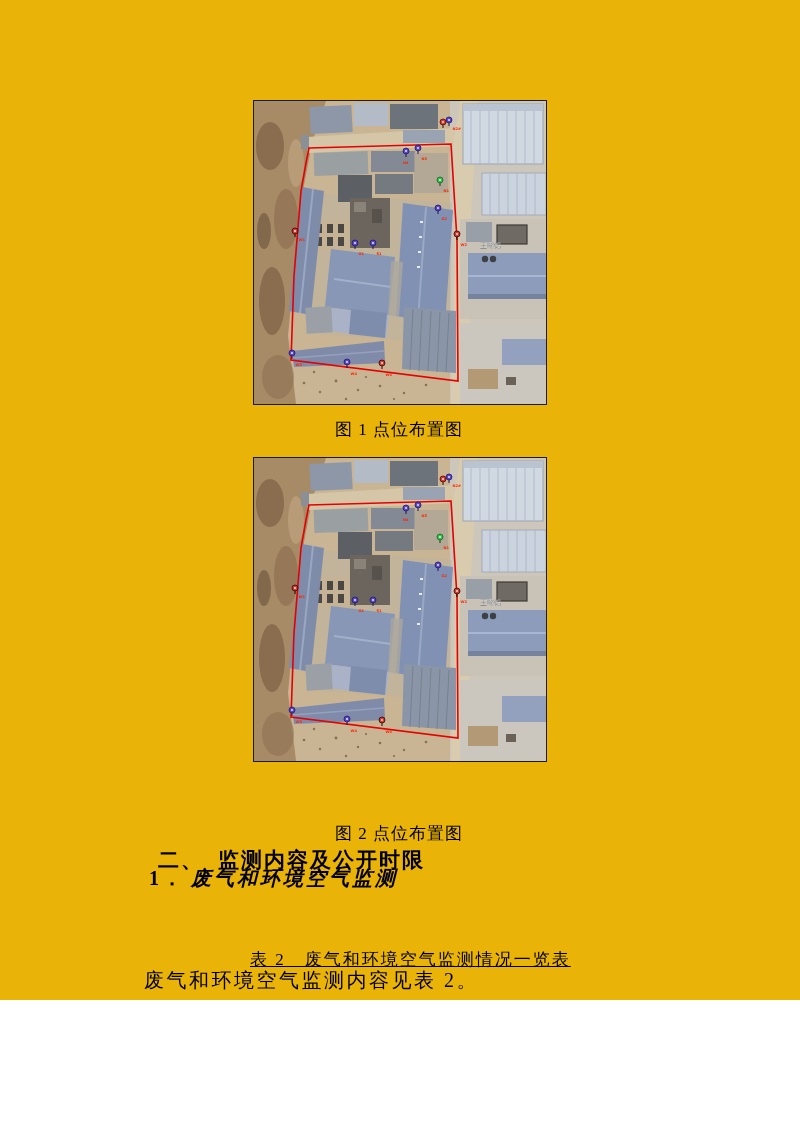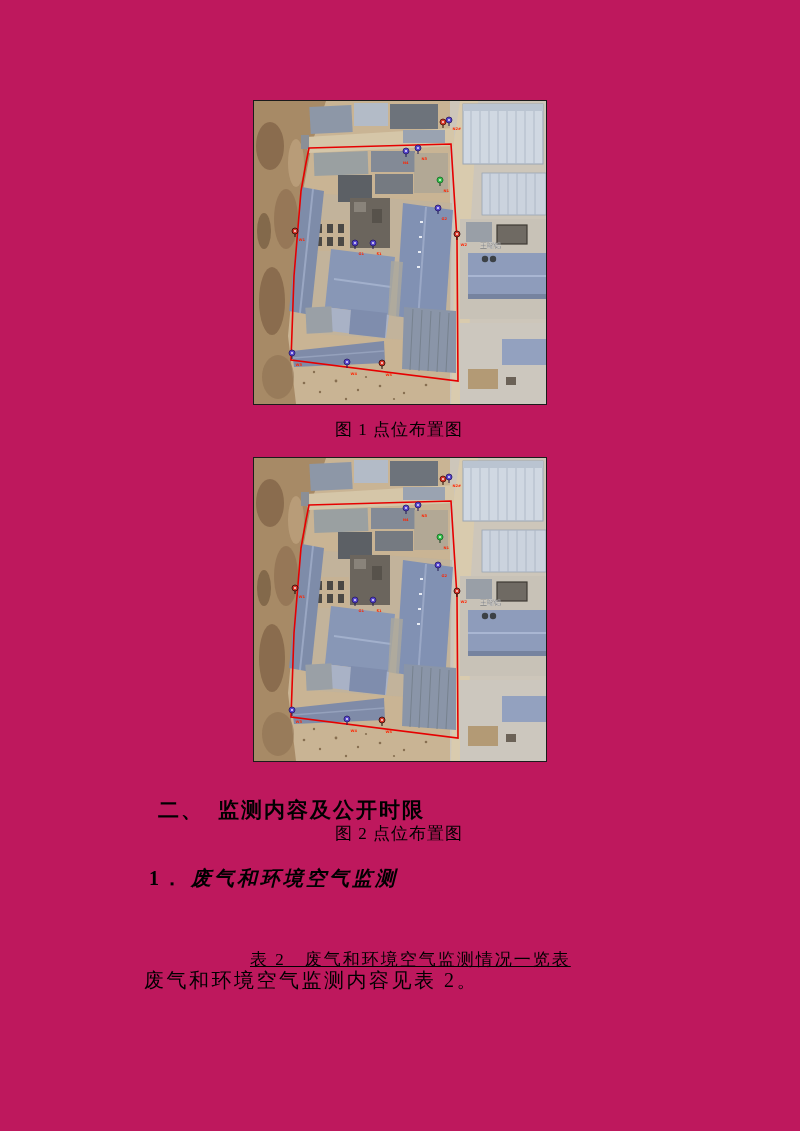--- a/index.html
+++ b/index.html
@@ -1,16 +1,16 @@
 <!DOCTYPE html>
 <html><head>
 <meta charset="utf-8">
 <style>
   html,body{margin:0;padding:0;background:#ffffff;}
-  .page{position:relative;width:800px;height:1131px;background:#be185d;overflow:hidden;
+  .page{position:relative;width:800px;height:1000px;background:#eab308;overflow:hidden;
         font-family:"Liberation Serif",serif;color:#000;}
   .fig{position:absolute;left:253px;width:292px;height:303px;border:1px solid #1b1b1b;
        margin:0;padding:0;background:#c9b494;}
   .fig svg{display:block;width:292px;height:303px;}
   .caption{position:absolute;left:253px;width:292px;text-align:center;
            font-size:17px;line-height:24px;letter-spacing:1px;}
   .h2{position:absolute;left:158px;font-family:"Liberation Sans",sans-serif;
       font-weight:bold;font-size:21px;line-height:30px;letter-spacing:2px;}
   .h2 .gap{margin-left:14px;}
   .h3{position:absolute;left:149px;font-weight:bold;font-size:20px;line-height:28px;letter-spacing:3px;}
@@ -226,21 +226,21 @@
   </figure>
   <div class="caption" style="top:418px;">图 1 点位布置图</div>
 
   <figure class="fig" style="top:457px;">
     <svg viewBox="0 0 292 303" preserveAspectRatio="none">
         <use href="#site-scene"></use>
       </svg>
   </figure>
   <div class="caption" style="top:775px;margin-top:47px;">图 2 点位布置图</div>
 
-  <div class="h2" style="top:795px;">
+  <div class="h2" style="top:845px;">
     <span>二、</span><span class="gap">监测内容及公开时限</span>
   </div>
 
   <div class="h3" style="top:864px;">
     <span>1．</span><span class="gap">废气和环境空气监测</span>
   </div>
 
   <div class="body-line" style="top:937px;margin-top:28px;">废气和环境空气监测内容见表 2。</div>
 
   <div class="tcap" style="top:947px;">表 2　废气和环境空气监测情况一览表</div>

